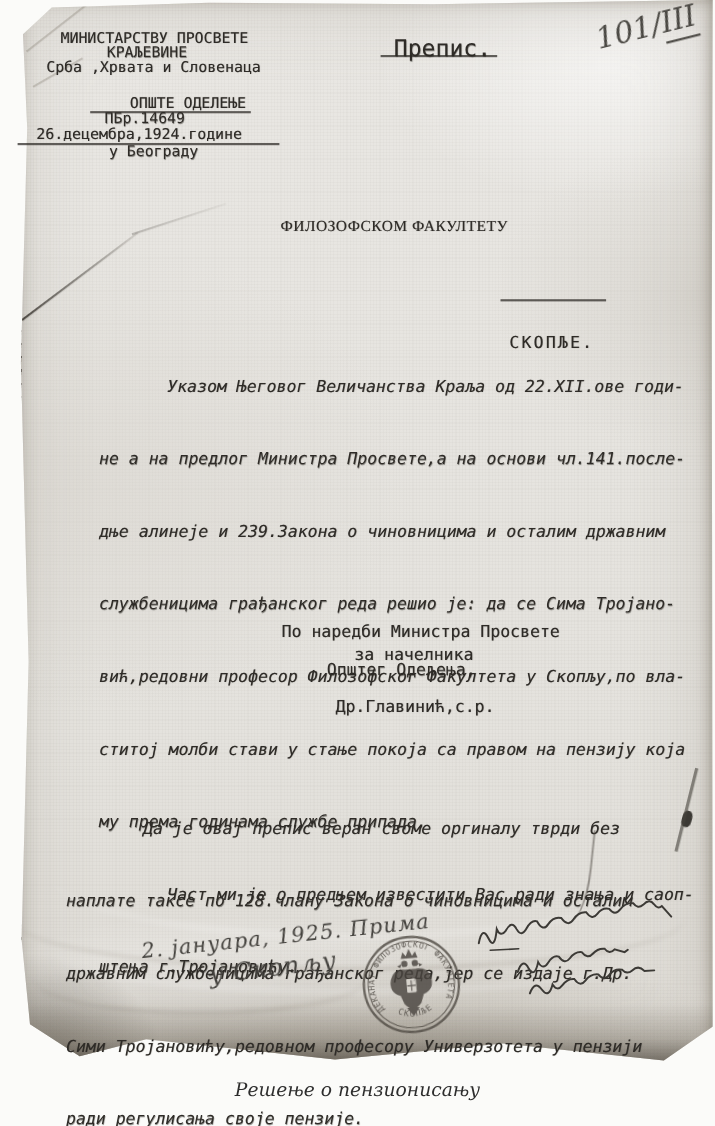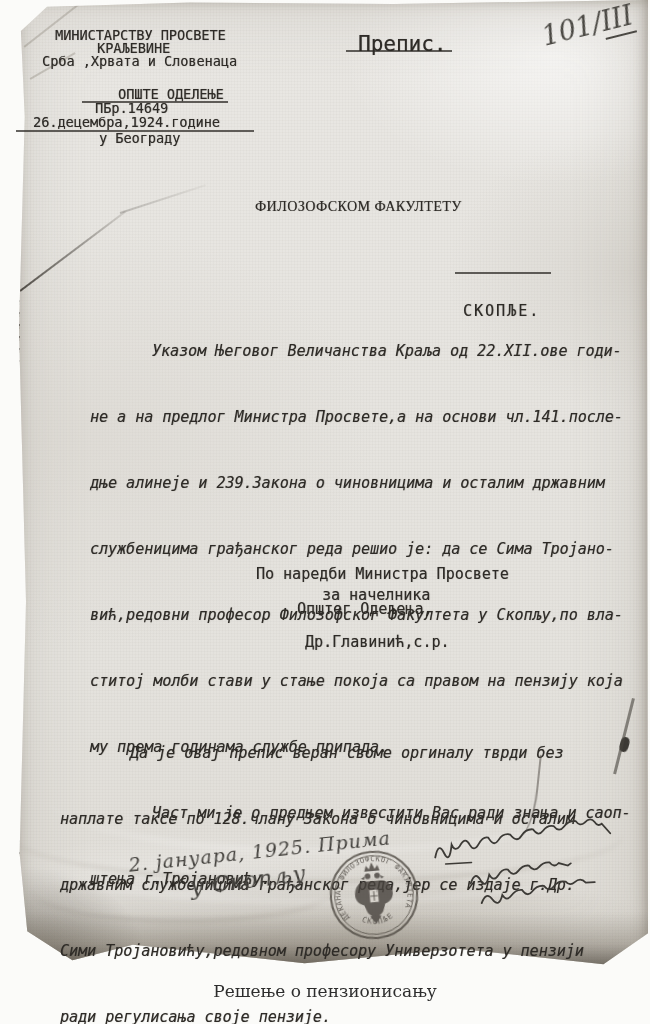--- a/index.html
+++ b/index.html
@@ -71,21 +71,21 @@
   .hand{
     position:absolute;white-space:nowrap;
     font-family:"DejaVu Serif",serif;font-style:italic;
     color:#44423e;filter:blur(.25px);
   }
   .penline{position:absolute;transform-origin:left top;}
 
   
   .caption{
     position:absolute;left:0;right:0;top:981px;text-align:center;
-    font-family:"DejaVu Serif",serif;
+    font-family:"DejaVu Serif",serif;font-style:italic;
     font-size:17px;color:#2d2d2d;
   }
   svg{position:absolute;overflow:visible;}
 </style>
 </head>
 <body>
 
 <div class="page">
 
   <div class="scan">

